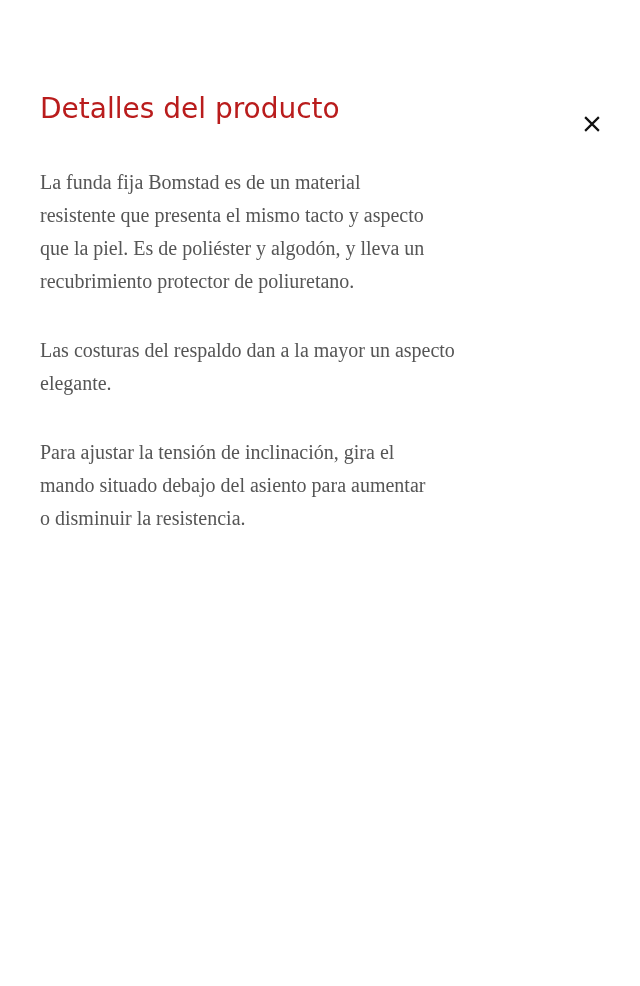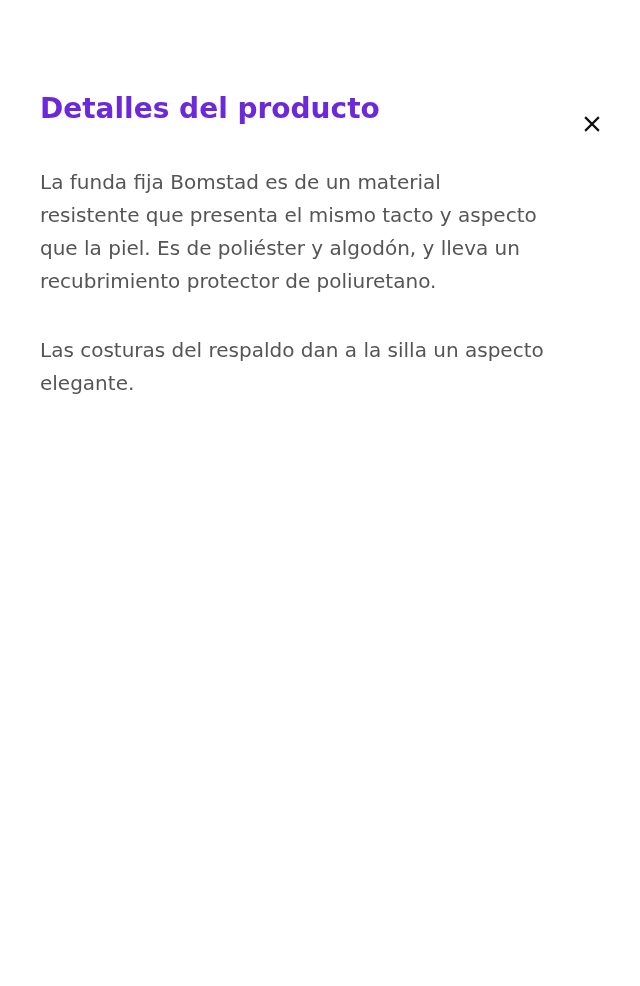--- a/index.html
+++ b/index.html
@@ -36,32 +36,33 @@
     justify-content: center;
   }
   .close-btn svg {
     display: block;
     width: 22px;
     height: 22px;
   }
   h1.title {
     font-size: 28px;
     line-height: 34px;
-    font-weight: bold;
-    color: #6d28d9;
+    font-weight: normal;
+    color: #b91c1c;
     margin: 92px 0 40px 0;
     letter-spacing: 0;
   }
   p.body-paragraph {
     font-size: 20px;
     line-height: 33px;
     color: #555555;
     margin: 0 0 36px 0;
     white-space: pre-line;
     max-width: 560px;
+    font-family: Liberation Serif, serif;
   }
 </style>
 </head>
 <body>
 
 <div class="sheet">
 
   <button class="close-btn" aria-label="Cerrar">
     <span>
       <svg viewBox="0 0 24 24" fill="none">
@@ -69,16 +70,19 @@
       </svg>
     </span>
   </button>
 
   <h1 class="title">Detalles del producto</h1>
 
   <p class="body-paragraph">La funda fija Bomstad es de un material
 resistente que presenta el mismo tacto y aspecto
 que la piel. Es de poliéster y algodón, y lleva un
 recubrimiento protector de poliuretano.</p>
-  <p class="body-paragraph">Las costuras del respaldo dan a la silla un aspecto
+  <p class="body-paragraph">Las costuras del respaldo dan a la mayor un aspecto
 elegante.</p>
+  <p class="body-paragraph">Para ajustar la tensión de inclinación, gira el
+mando situado debajo del asiento para aumentar
+o disminuir la resistencia.</p>
 
 </div>
 
 </body></html>

